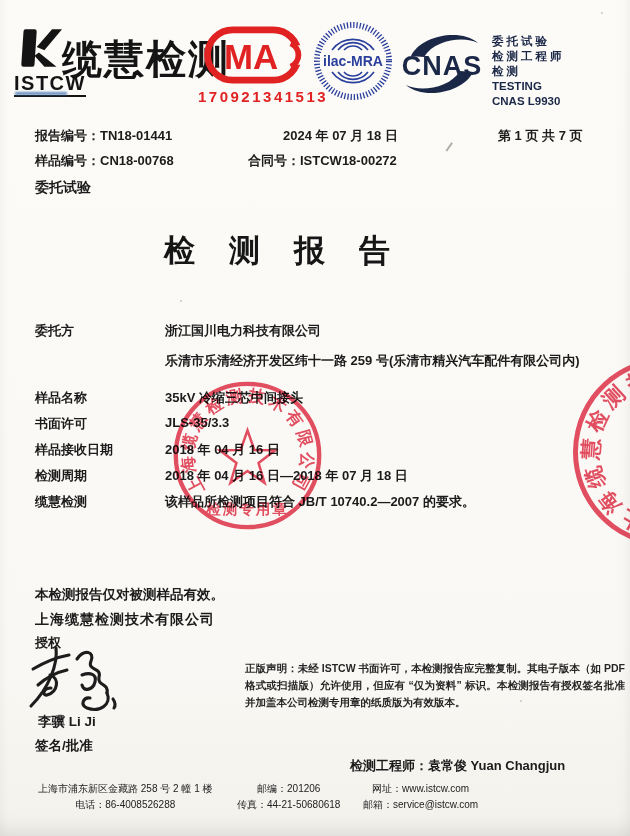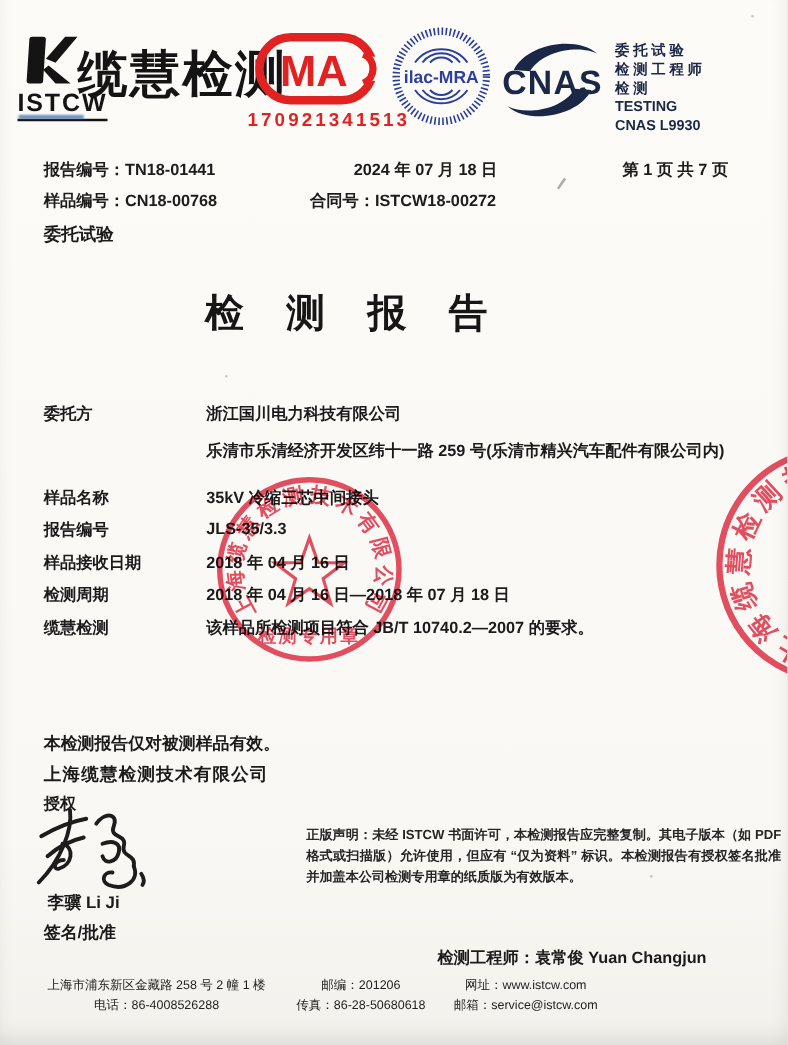--- a/index.html
+++ b/index.html
@@ -91,21 +91,21 @@
 
   <div class="abs title" style="left:-38px;top:230px">检测报告</div>
 
   <div class="abs lbl" style="left:35px;top:322px">委托方</div>
   <div class="abs val" style="left:165px;top:322px">浙江国川电力科技有限公司</div>
   <div class="abs val" style="left:165px;top:352px">乐清市乐清经济开发区纬十一路 259 号(乐清市精兴汽车配件有限公司内)</div>
 
   <div class="abs lbl" style="left:35px;top:389px">样品名称</div>
   <div class="abs val" style="left:165px;top:389px">35kV 冷缩三芯中间接头</div>
 
-  <div class="abs lbl" style="left:35px;top:415px">报告编号</div>
+  <div class="abs lbl" style="left:35px;top:415px">书面许可</div>
   <div class="abs val" style="left:165px;top:415px">JLS-35/3.3</div>
 
   <div class="abs lbl" style="left:35px;top:441px">样品接收日期</div>
   <div class="abs val" style="left:165px;top:441px">2018 年 04 月 16 日</div>
 
   <div class="abs lbl" style="left:35px;top:467px">检测周期</div>
   <div class="abs val" style="left:165px;top:467px">2018 年 04 月 16 日—2018 年 07 月 18 日</div>
 
   <div class="abs lbl" style="left:35px;top:493px">缆慧检测</div>
   <div class="abs val" style="left:165px;top:493px">该样品所检测项目符合 JB/T 10740.2—2007 的要求。</div>
@@ -157,21 +157,21 @@
   <div class="abs lbl" style="left:35px;top:737px;font-size:13.5px">签名/批准</div>
 
   <div class="abs lbl" style="left:350px;top:757px;font-size:13px">检测工程师：袁常俊 Yuan Changjun</div>
 
   <div class="abs small" style="left:38px;top:781px">
     <div>上海市浦东新区金藏路 258 号 2 幢 1 楼</div>
     <div>电话：86-4008526288</div>
   </div>
   <div class="abs small" style="left:237px;top:781px">
     <div>邮编：201206</div>
-    <div>传真：86-28-50680618</div>
+    <div>传真：44-21-50680618</div>
   </div>
   <div class="abs small" style="left:363px;top:781px">
     <div>网址：www.istcw.com</div>
     <div>邮箱：service@istcw.com</div>
   </div>
 
   <div class="abs speck" style="left:601px;top:12px;width:2px;height:2px"></div>
   <div class="abs speck" style="left:180px;top:300px;width:2px;height:2px"></div>
   <div class="abs speck" style="left:520px;top:700px;width:2px;height:2px"></div>
 </div>

